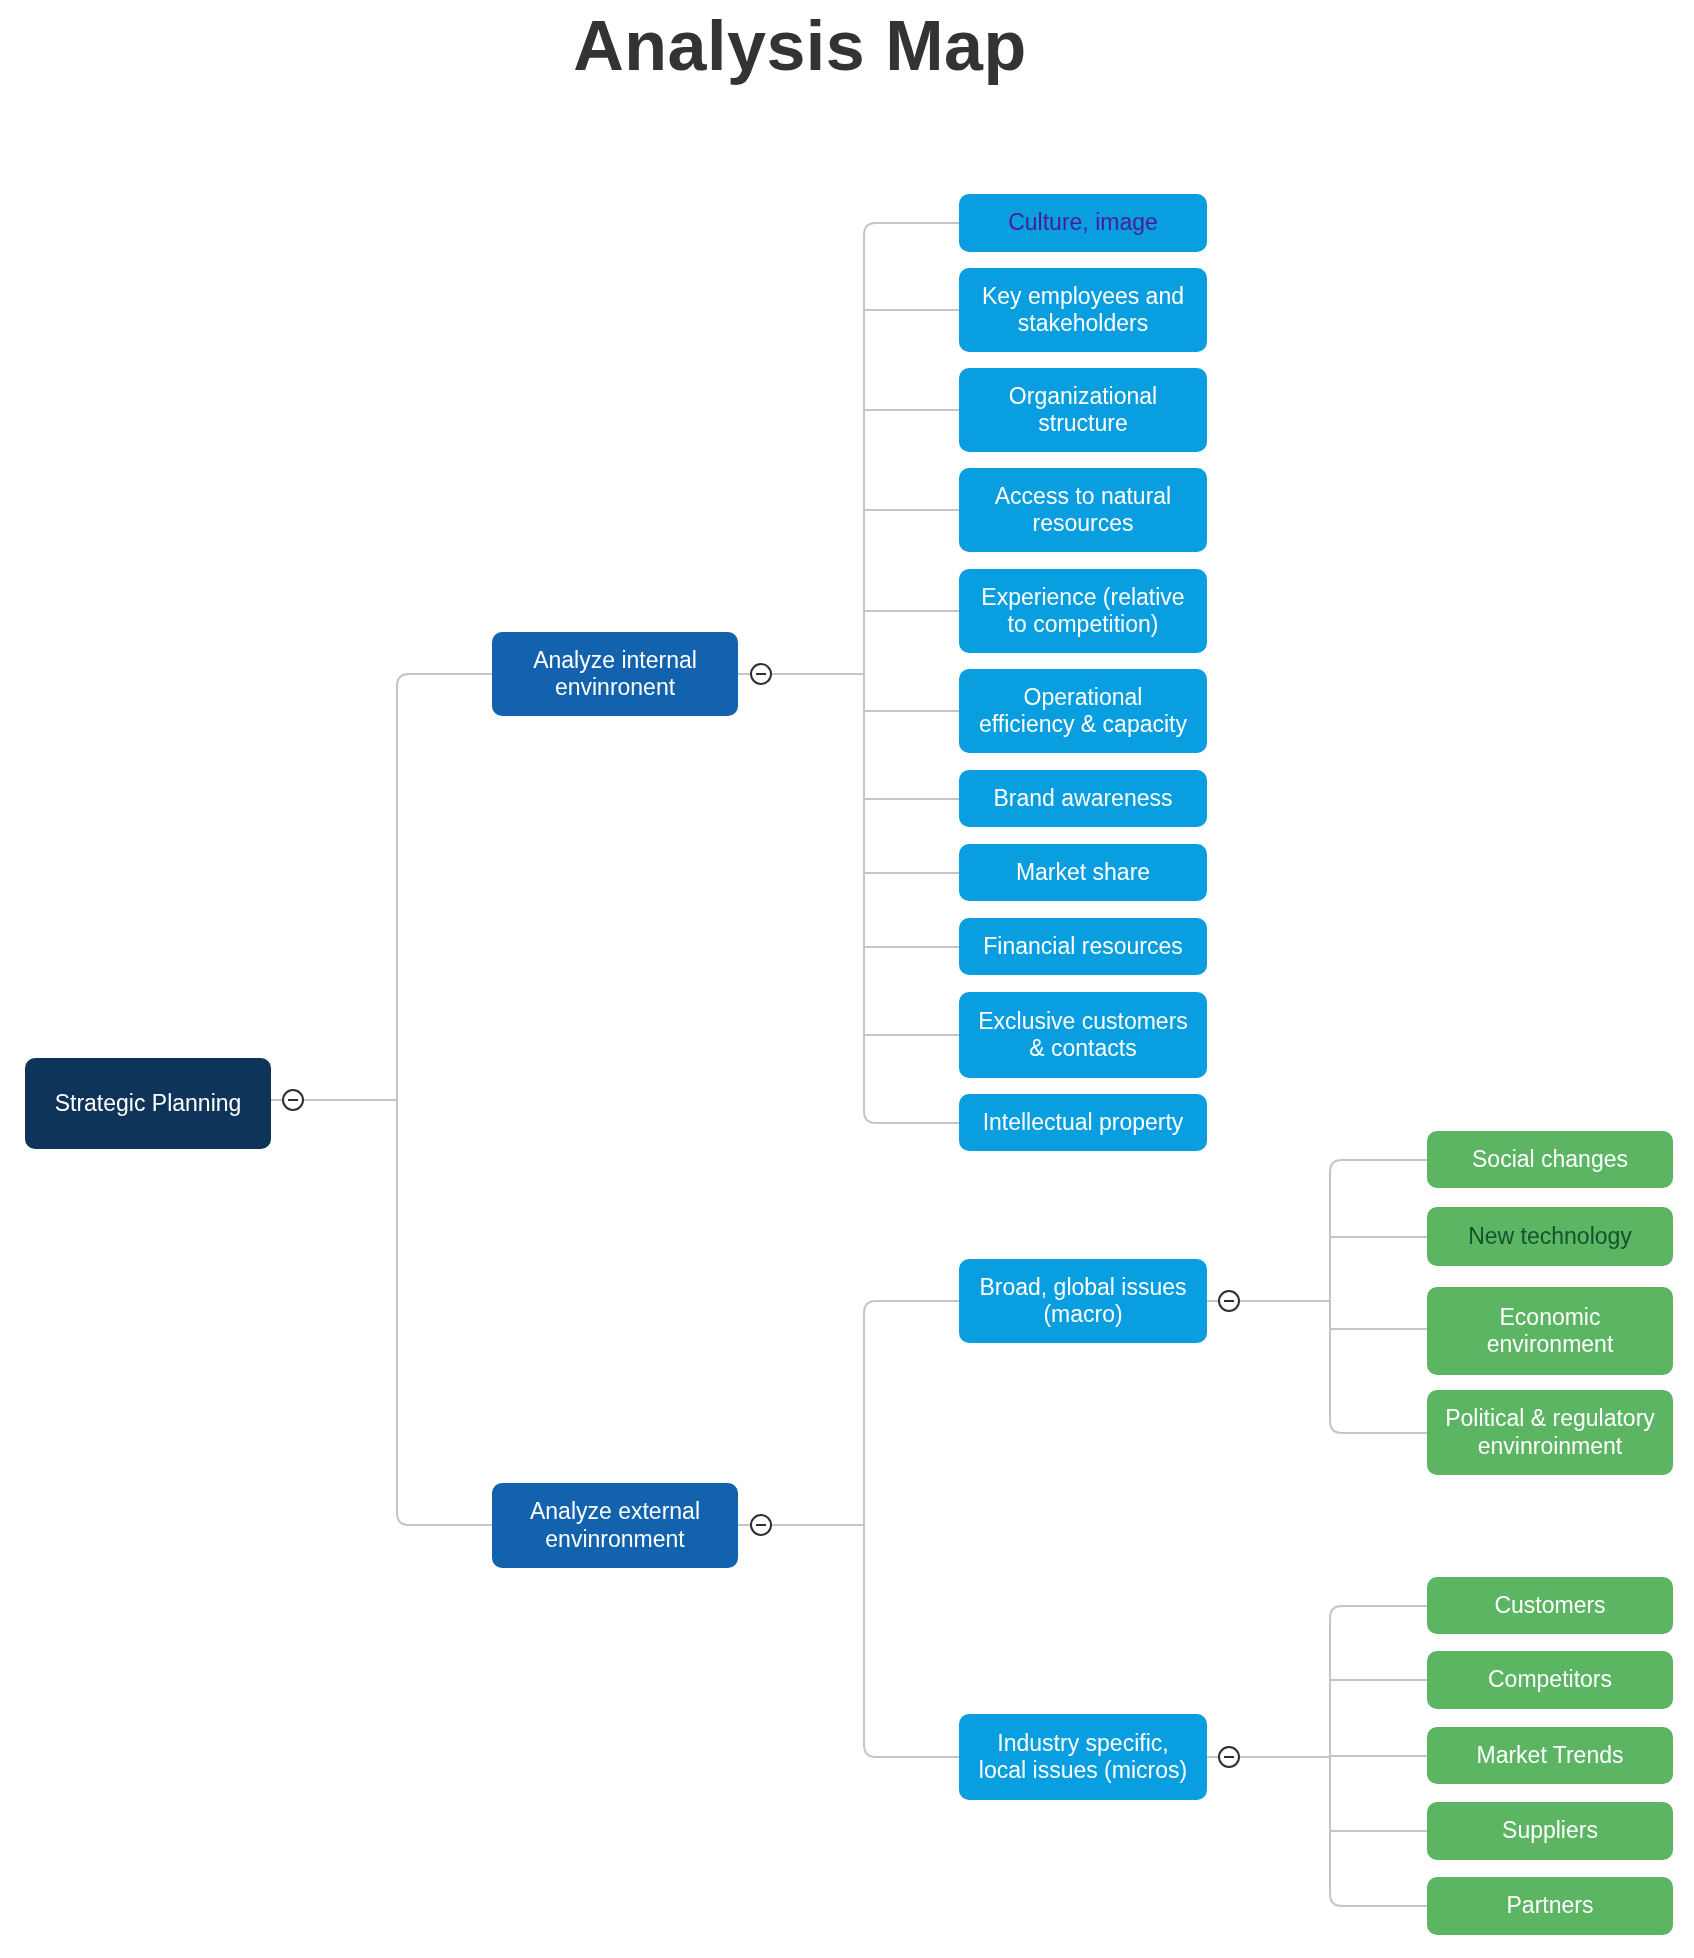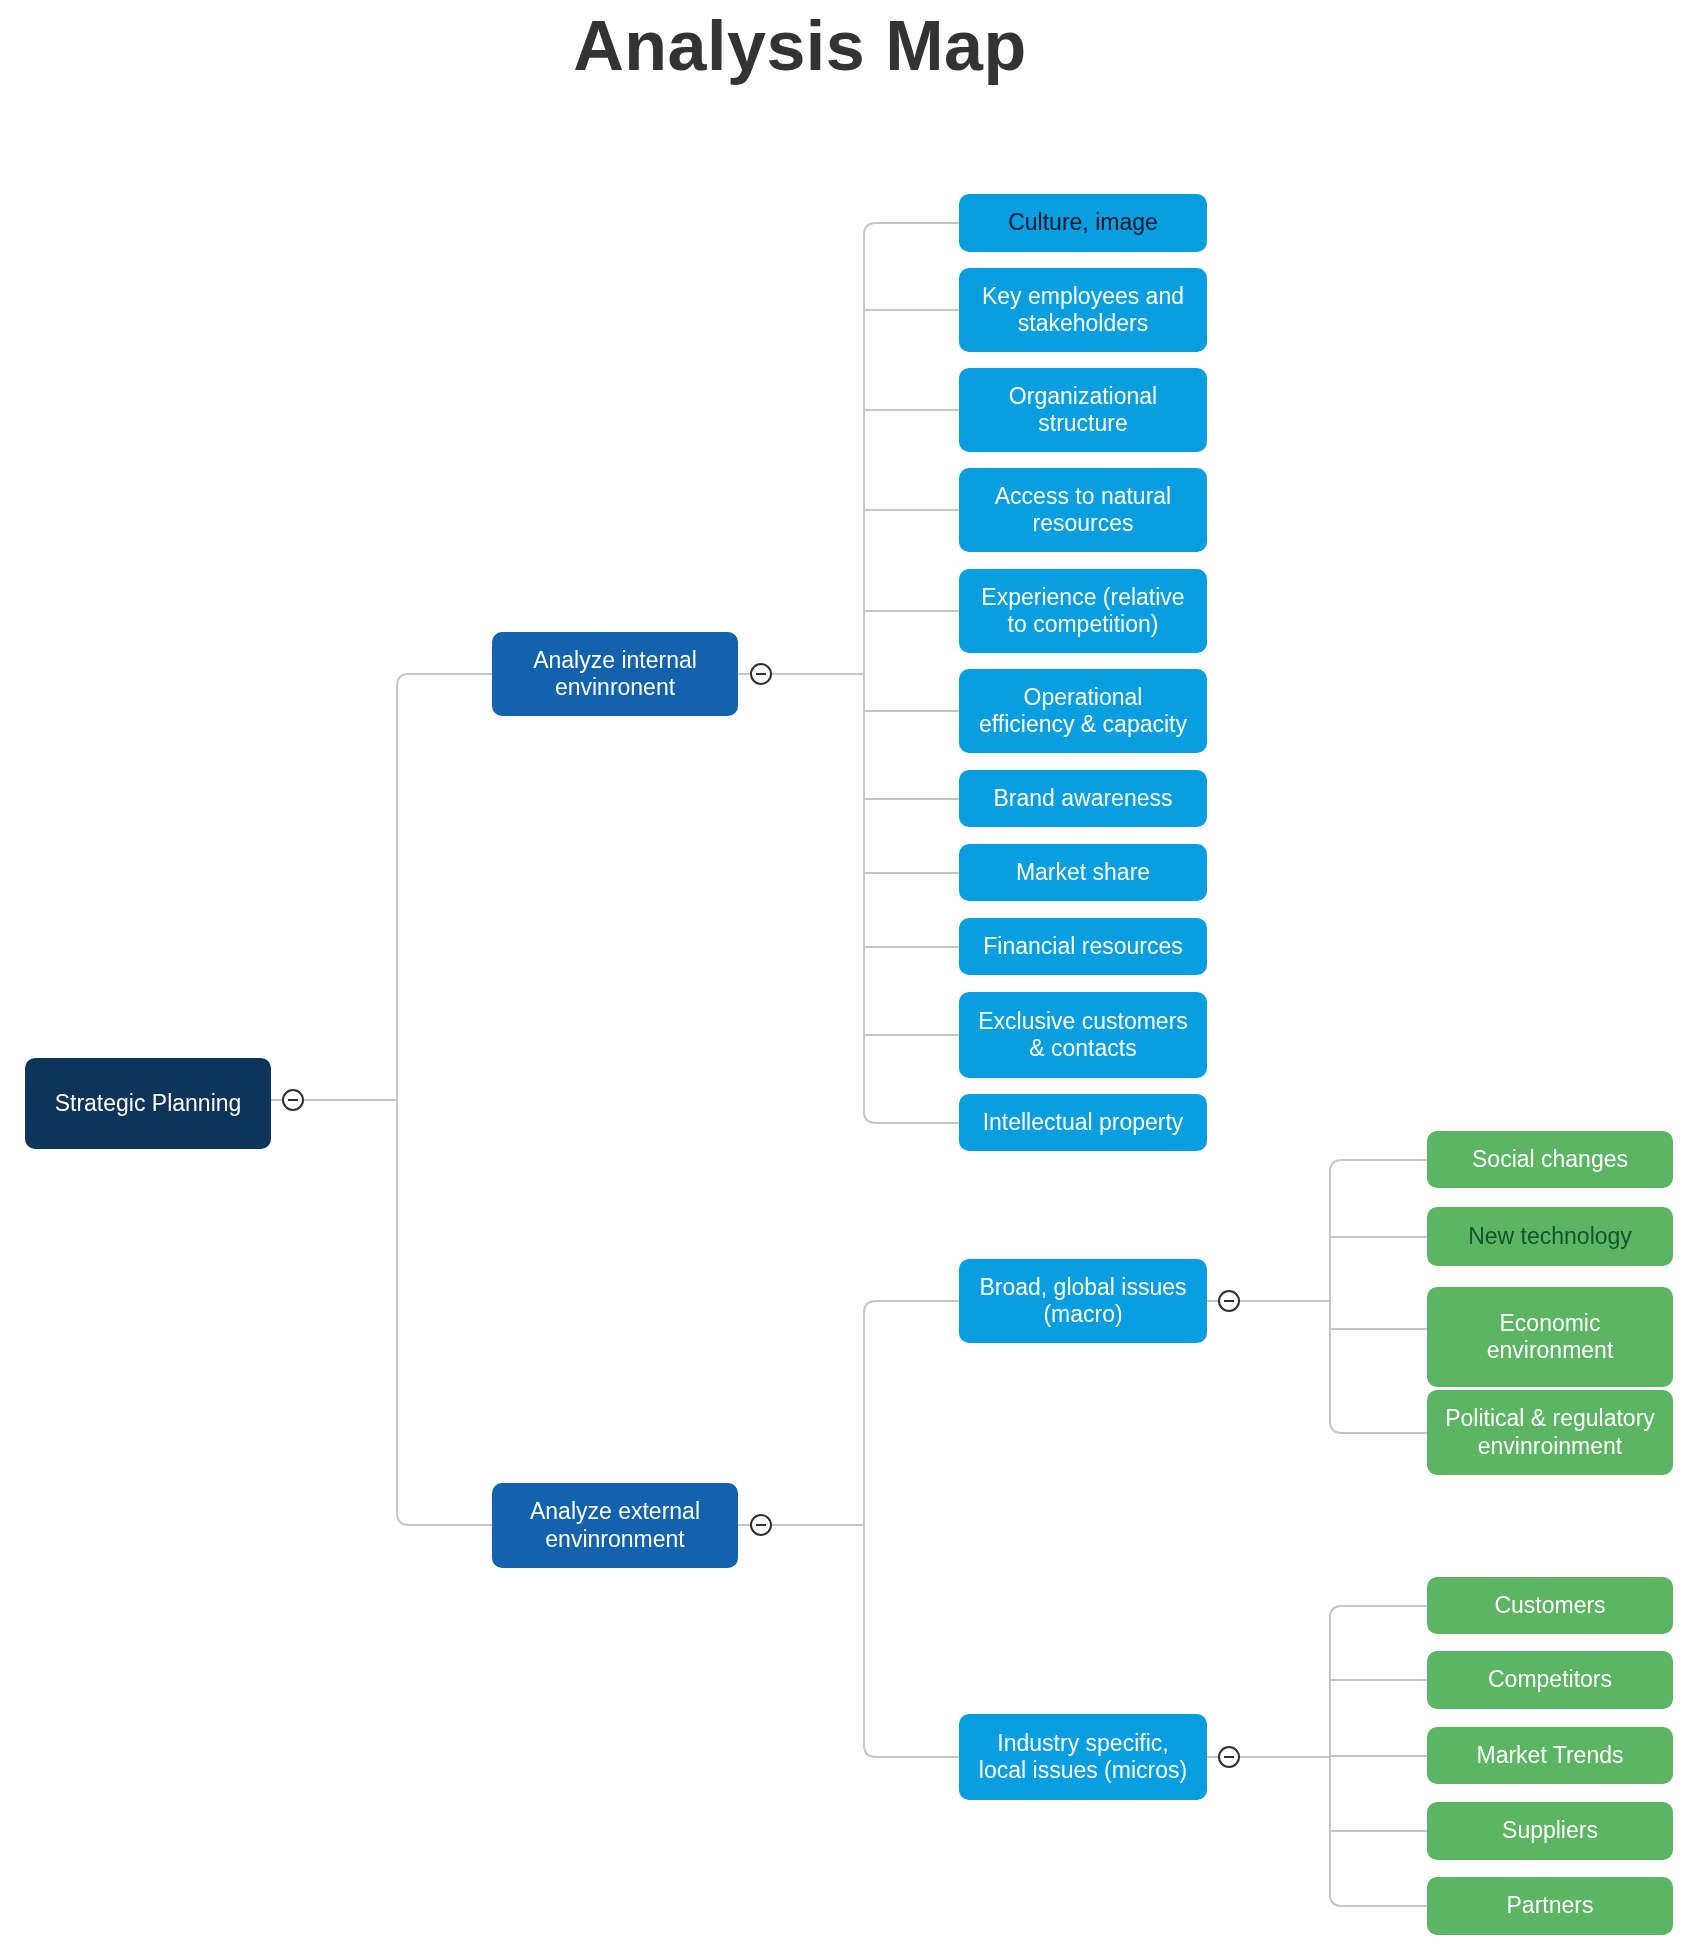--- a/index.html
+++ b/index.html
@@ -66,21 +66,21 @@
       <path d="M 738 1525 L 864 1525 M 959 1301 L 876 1301 Q 864 1301 864 1313 L 864 1745 Q 864 1757 876 1757 L 959 1757" fill="none" stroke="#C5C5C5" stroke-width="2"></path>
       <path d="M 1207 1301 L 1330 1301 M 1427 1160 L 1342 1160 Q 1330 1160 1330 1172 L 1330 1421 Q 1330 1433 1342 1433 L 1427 1433 M 1330 1237 L 1427 1237 M 1330 1329 L 1427 1329" fill="none" stroke="#C5C5C5" stroke-width="2"></path>
       <path d="M 1207 1757 L 1330 1757 M 1427 1606 L 1342 1606 Q 1330 1606 1330 1618 L 1330 1894 Q 1330 1906 1342 1906 L 1427 1906 M 1330 1680 L 1427 1680 M 1330 1756 L 1427 1756 M 1330 1831 L 1427 1831" fill="none" stroke="#C5C5C5" stroke-width="2"></path>
     </svg>
   <div id="nodes">
       <div class="node" style="left: 25px; top: 1058px; width: 246px; height: 91px; background: rgb(15, 52, 89); color: rgb(255, 255, 255);">Strategic Planning</div>
       <div class="node" style="left: 492px; top: 632px; width: 246px; height: 84px; background: rgb(18, 98, 174); color: rgb(255, 255, 255);">Analyze internal
 envinronent</div>
       <div class="node" style="left: 492px; top: 1483px; width: 246px; height: 85px; background: rgb(18, 98, 174); color: rgb(255, 255, 255);">Analyze external
 envinronment</div>
-      <div class="node" style="left: 959px; top: 194px; width: 248px; height: 58px; background: rgb(8, 158, 224); color: #0f172a;">Culture, image</div>
+      <div class="node" style="left: 959px; top: 194px; width: 248px; height: 58px; background: rgb(8, 158, 224); color: #4c1d95;">Culture, image</div>
       <div class="node" style="left: 959px; top: 268px; width: 248px; height: 84px; background: rgb(8, 158, 224); color: rgb(255, 255, 255);">Key employees and
 stakeholders</div>
       <div class="node" style="left: 959px; top: 368px; width: 248px; height: 84px; background: rgb(8, 158, 224); color: rgb(255, 255, 255);">Organizational
 structure</div>
       <div class="node" style="left: 959px; top: 468px; width: 248px; height: 84px; background: rgb(8, 158, 224); color: rgb(255, 255, 255);">Access to natural
 resources</div>
       <div class="node" style="left: 959px; top: 569px; width: 248px; height: 84px; background: rgb(8, 158, 224); color: rgb(255, 255, 255);">Experience (relative
 to competition)</div>
       <div class="node" style="left: 959px; top: 669px; width: 248px; height: 84px; background: rgb(8, 158, 224); color: rgb(255, 255, 255);">Operational
 efficiency &amp; capacity</div>
@@ -89,21 +89,21 @@
       <div class="node" style="left: 959px; top: 918px; width: 248px; height: 57px; background: rgb(8, 158, 224); color: rgb(255, 255, 255);">Financial resources</div>
       <div class="node" style="left: 959px; top: 992px; width: 248px; height: 86px; background: rgb(8, 158, 224); color: rgb(255, 255, 255);">Exclusive customers
 &amp; contacts</div>
       <div class="node" style="left: 959px; top: 1094px; width: 248px; height: 57px; background: rgb(8, 158, 224); color: rgb(255, 255, 255);">Intellectual property</div>
       <div class="node" style="left: 959px; top: 1259px; width: 248px; height: 84px; background: rgb(8, 158, 224); color: rgb(255, 255, 255);">Broad, global issues
 (macro)</div>
       <div class="node" style="left: 959px; top: 1714px; width: 248px; height: 86px; background: rgb(8, 158, 224); color: rgb(255, 255, 255);">Industry specific,
 local issues (micros)</div>
       <div class="node" style="left: 1427px; top: 1131px; width: 246px; height: 57px; background: rgb(91, 181, 99); color: rgb(255, 255, 255);">Social changes</div>
       <div class="node" style="left: 1427px; top: 1207px; width: 246px; height: 59px; background: rgb(91, 181, 99); color: #14532d;">New technology</div>
-      <div class="node" style="left: 1427px; top: 1287px; width: 246px; height: 100px; background: rgb(91, 181, 99); color: rgb(255, 255, 255);">Economic
+      <div class="node" style="left: 1427px; top: 1287px; width: 246px; height: 88px; background: rgb(91, 181, 99); color: rgb(255, 255, 255);">Economic
 environment</div>
       <div class="node" style="left: 1427px; top: 1390px; width: 246px; height: 85px; background: rgb(91, 181, 99); color: rgb(255, 255, 255);">Political &amp; regulatory
 envinroinment</div>
       <div class="node" style="left: 1427px; top: 1577px; width: 246px; height: 57px; background: rgb(91, 181, 99); color: rgb(255, 255, 255);">Customers</div>
       <div class="node" style="left: 1427px; top: 1651px; width: 246px; height: 58px; background: rgb(91, 181, 99); color: rgb(255, 255, 255);">Competitors</div>
       <div class="node" style="left: 1427px; top: 1727px; width: 246px; height: 57px; background: rgb(91, 181, 99); color: rgb(255, 255, 255);">Market Trends</div>
       <div class="node" style="left: 1427px; top: 1802px; width: 246px; height: 58px; background: rgb(91, 181, 99); color: rgb(255, 255, 255);">Suppliers</div>
       <div class="node" style="left: 1427px; top: 1877px; width: 246px; height: 58px; background: rgb(91, 181, 99); color: rgb(255, 255, 255);">Partners</div>
     </div>
   <div id="toggles">

